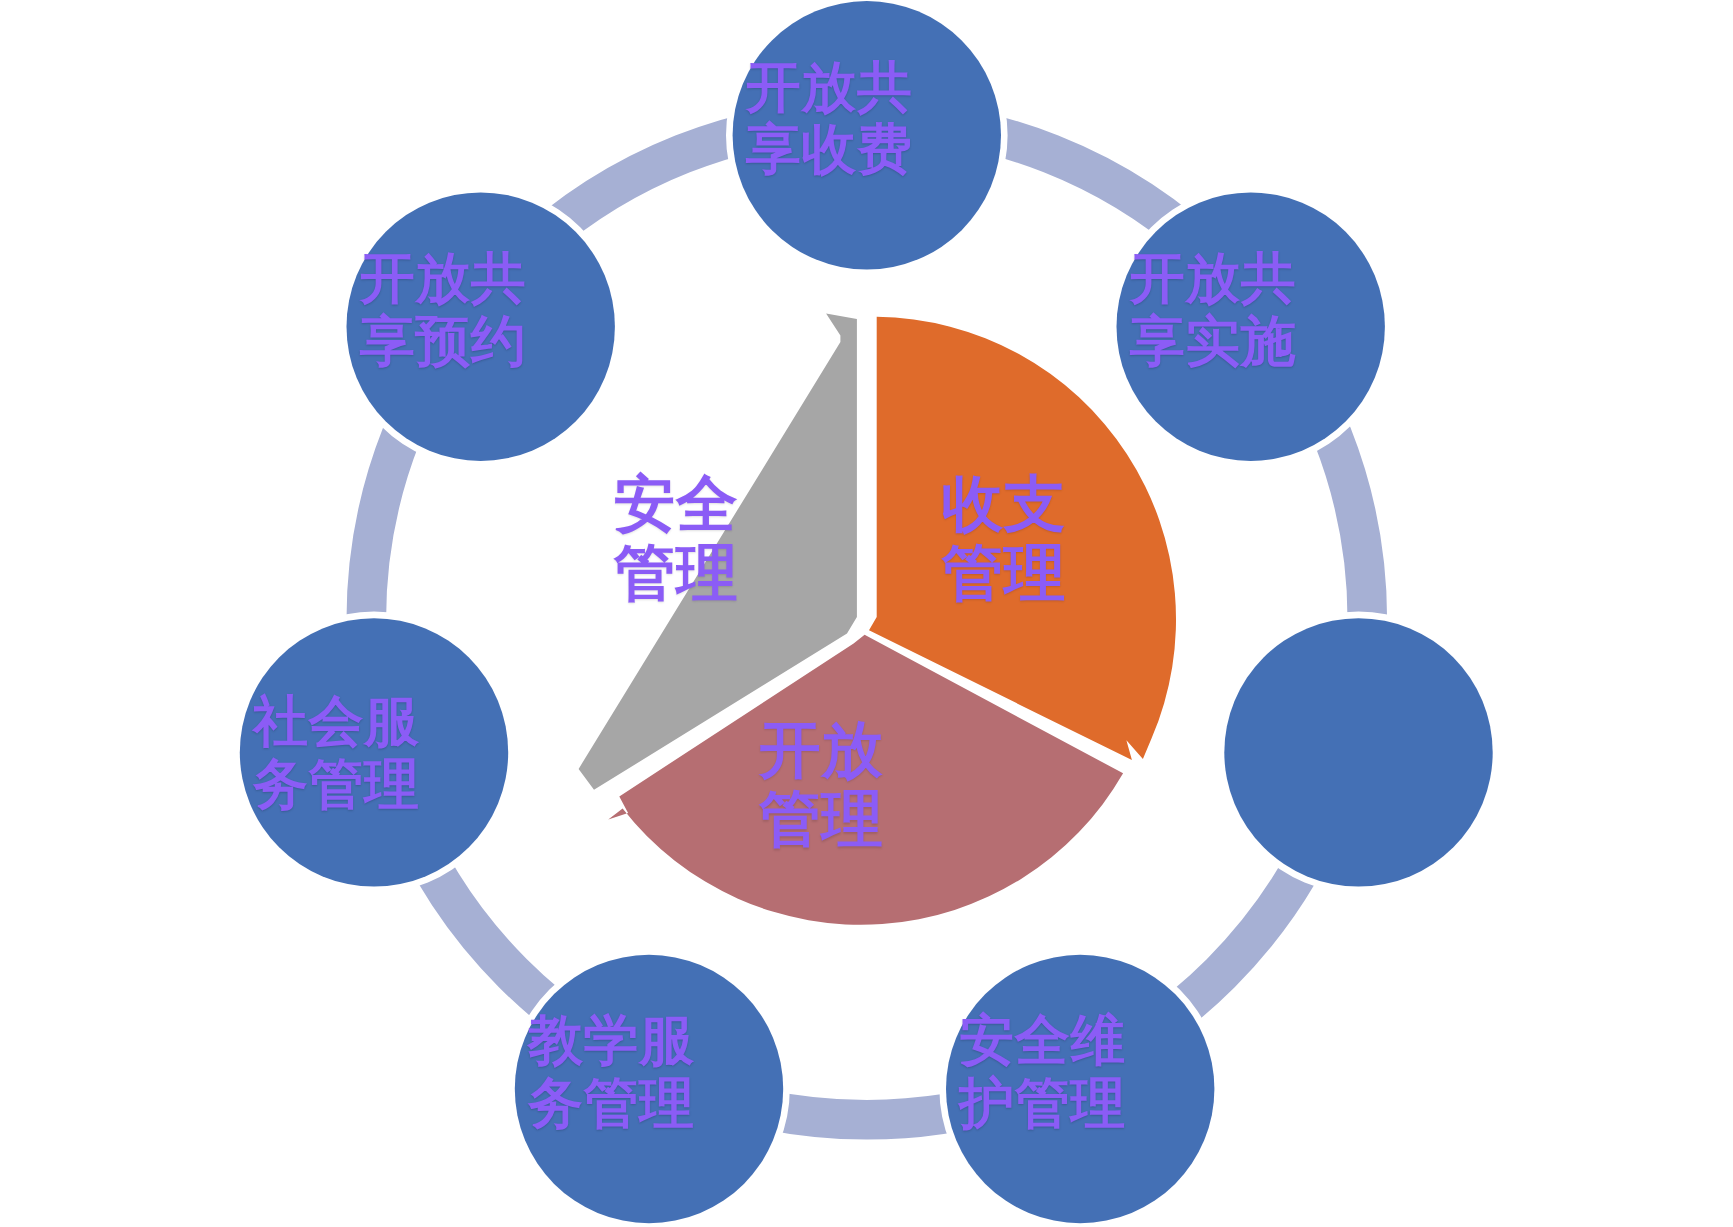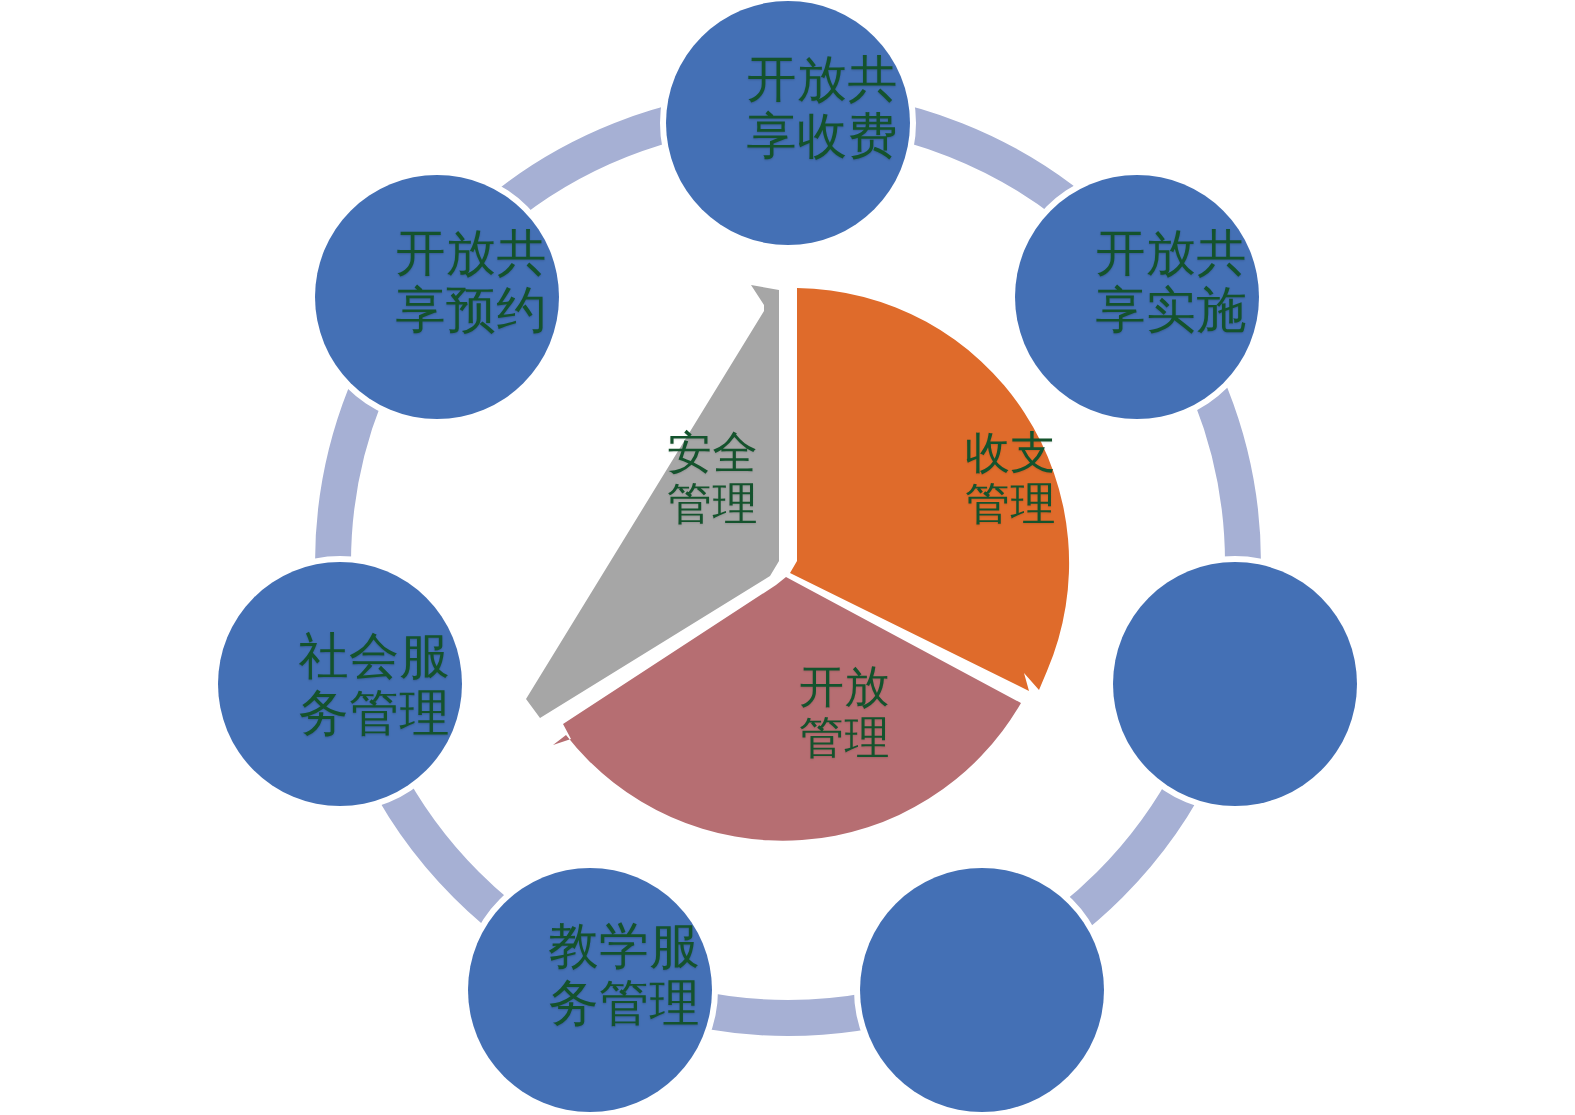--- a/index.html
+++ b/index.html
@@ -21,35 +21,35 @@
   }
   .svg-layer {
     position: absolute;
     left: 0;
     top: 0;
     width: 1575px;
     height: 1115px;
   }
   .node-label {
     position: absolute;
-    color: #14532d;
-    text-align: right;
+    color: #8b5cf6;
+    text-align: left;
     line-height: 1.13;
-    font-weight: normal;
+    font-weight: bold;
     letter-spacing: 0.01em;
     pointer-events: none;
     white-space: pre-line;
     text-shadow: 0 1px 2px rgba(0,0,0,0.18);
   }
   .outer-label {
     font-size: 50px;
     width: 220px;
   }
   .core-label {
-    font-size: 45px;
+    font-size: 56px;
     width: 200px;
     text-shadow: 0 1px 2px rgba(0,0,0,0.12);
   }
   .hit {
     position: absolute;
     border-radius: 50%;
     cursor: pointer;
   }
 </style>
 </head>
@@ -116,30 +116,32 @@
       <circle cx="437" cy="297" r="122" fill="#4470B5"></circle>
     </g>
   </svg>
 
   <div class="node-label core-label" style="left:558px; top:428px;">安全
 管理</div>
 
   <div class="node-label core-label" style="left:856px; top:428px;">收支
 管理</div>
 
-  <div class="node-label core-label" style="left:690px; top:652px;margin-top:10px;">开放
+  <div class="node-label core-label" style="left:690px; top:652px;">开放
 管理</div>
 
   <div class="node-label outer-label" style="left:678px; top:51px;">开放共
 享收费</div>
 
   <div class="node-label outer-label" style="left:1027px; top:225px;">开放共
 享实施</div>
 
 
+  <div class="node-label outer-label" style="left:872px; top:918px;">安全维
+护管理</div>
 
   <div class="node-label outer-label" style="left:480px; top:918px;">教学服
 务管理</div>
 
   <div class="node-label outer-label" style="left:230px; top:628px;">社会服
 务管理</div>
 
   <div class="node-label outer-label" style="left:327px; top:225px;">开放共
 享预约</div>
 

